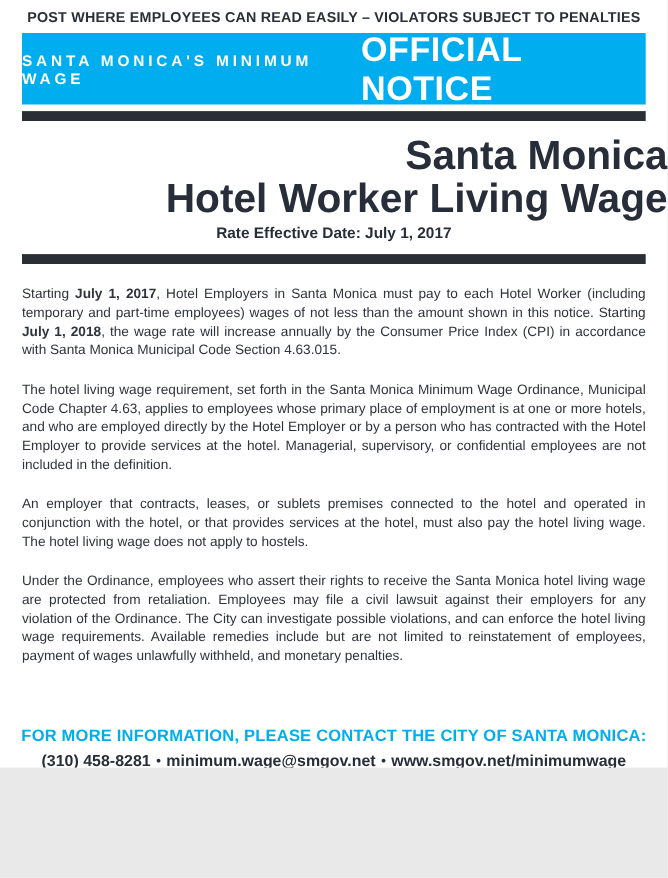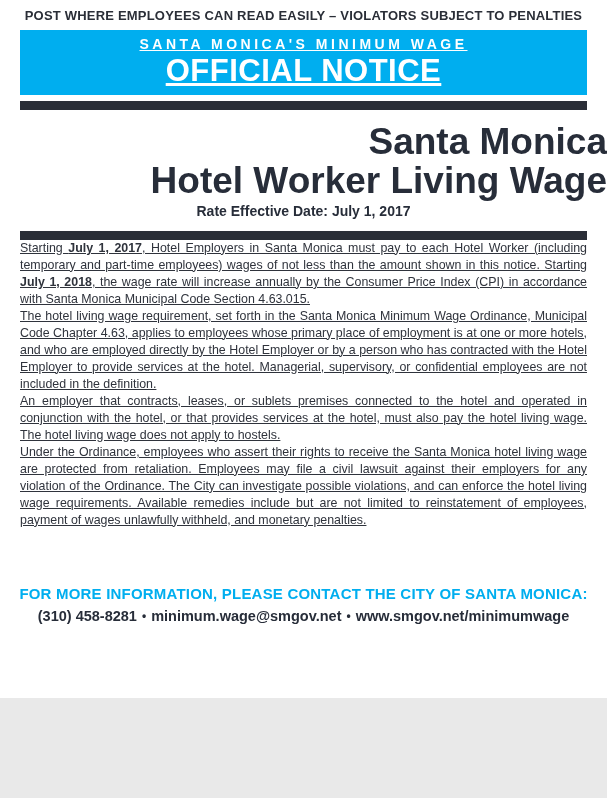--- a/index.html
+++ b/index.html
@@ -8,45 +8,44 @@
     width:607px; height:698px; margin:0 auto; background:#ffffff;
     font-family:"Liberation Sans", sans-serif; position:relative; overflow:hidden;
   }
   .top-warning {
     margin:8px 18px 0; text-align:center;
     font-size:13px; font-weight:bold; color:#2a2e37; letter-spacing:0.2px;
     white-space:nowrap;
   }
   .banner {
     margin:7px 20px 0; background:#00aeef; height:65px;
-    display:flex; flex-direction:column; align-items:center; justify-content:center;
+    display:flex; flex-direction:row; align-items:center; justify-content:center;
     color:#ffffff;
-    text-decoration:underline;
   }
   .banner-kicker { font-size:14px; font-weight:bold; letter-spacing:3.5px; }
-  .banner-title  { font-size:31px; font-weight:bold; letter-spacing:0.5px; margin-top:1px;text-align:center; }
+  .banner-title  { font-size:31px; font-weight:bold; letter-spacing:0.5px; margin-top:1px; }
   .bar { margin:6px 20px 0; height:9px; background:#2a2e37; }
   .bar.second { margin-top:12px; }
   .headline {
     margin-top:13px; text-align:right;
     font-size:37px; font-weight:bold; color:#272d39; line-height:1.05;
   }
   .wage-row {
     display:flex; justify-content:center; align-items:flex-end;
     color:#272d39; margin-top:-6px;
   }
   .wage-amount { font-size:96px; font-weight:bold; letter-spacing:-3px; line-height:1.0; }
   .wage-unit   { font-size:29px; font-weight:bold; line-height:0.95; padding:0 0 14px 8px; }
   .effective-date {
     text-align:center; font-size:14px; font-weight:bold; color:#272d39; margin-top:2px;
   }
   .body-copy {
     margin:0 20px; color:#2f333c; font-size:12.4px; line-height:17px; text-align:justify;
   }
-  .body-copy p { margin-top:0;text-decoration:underline; }
+  .body-copy p { margin-top:19px; }
   .body-copy strong { font-weight:bold; }
   .contact { text-align:center; margin-top:56px; }
   .contact-heading { color:#00aeef; font-weight:bold; font-size:15px; letter-spacing:0.2px; }
   .contact-details { color:#272d39; font-weight:bold; font-size:14.5px; margin-top:6px; }
   .contact-details .sep { padding:0 5px; font-size:12px; vertical-align:1px; }
 </style>
 </head>
 <body>
 
 <div class="page">

